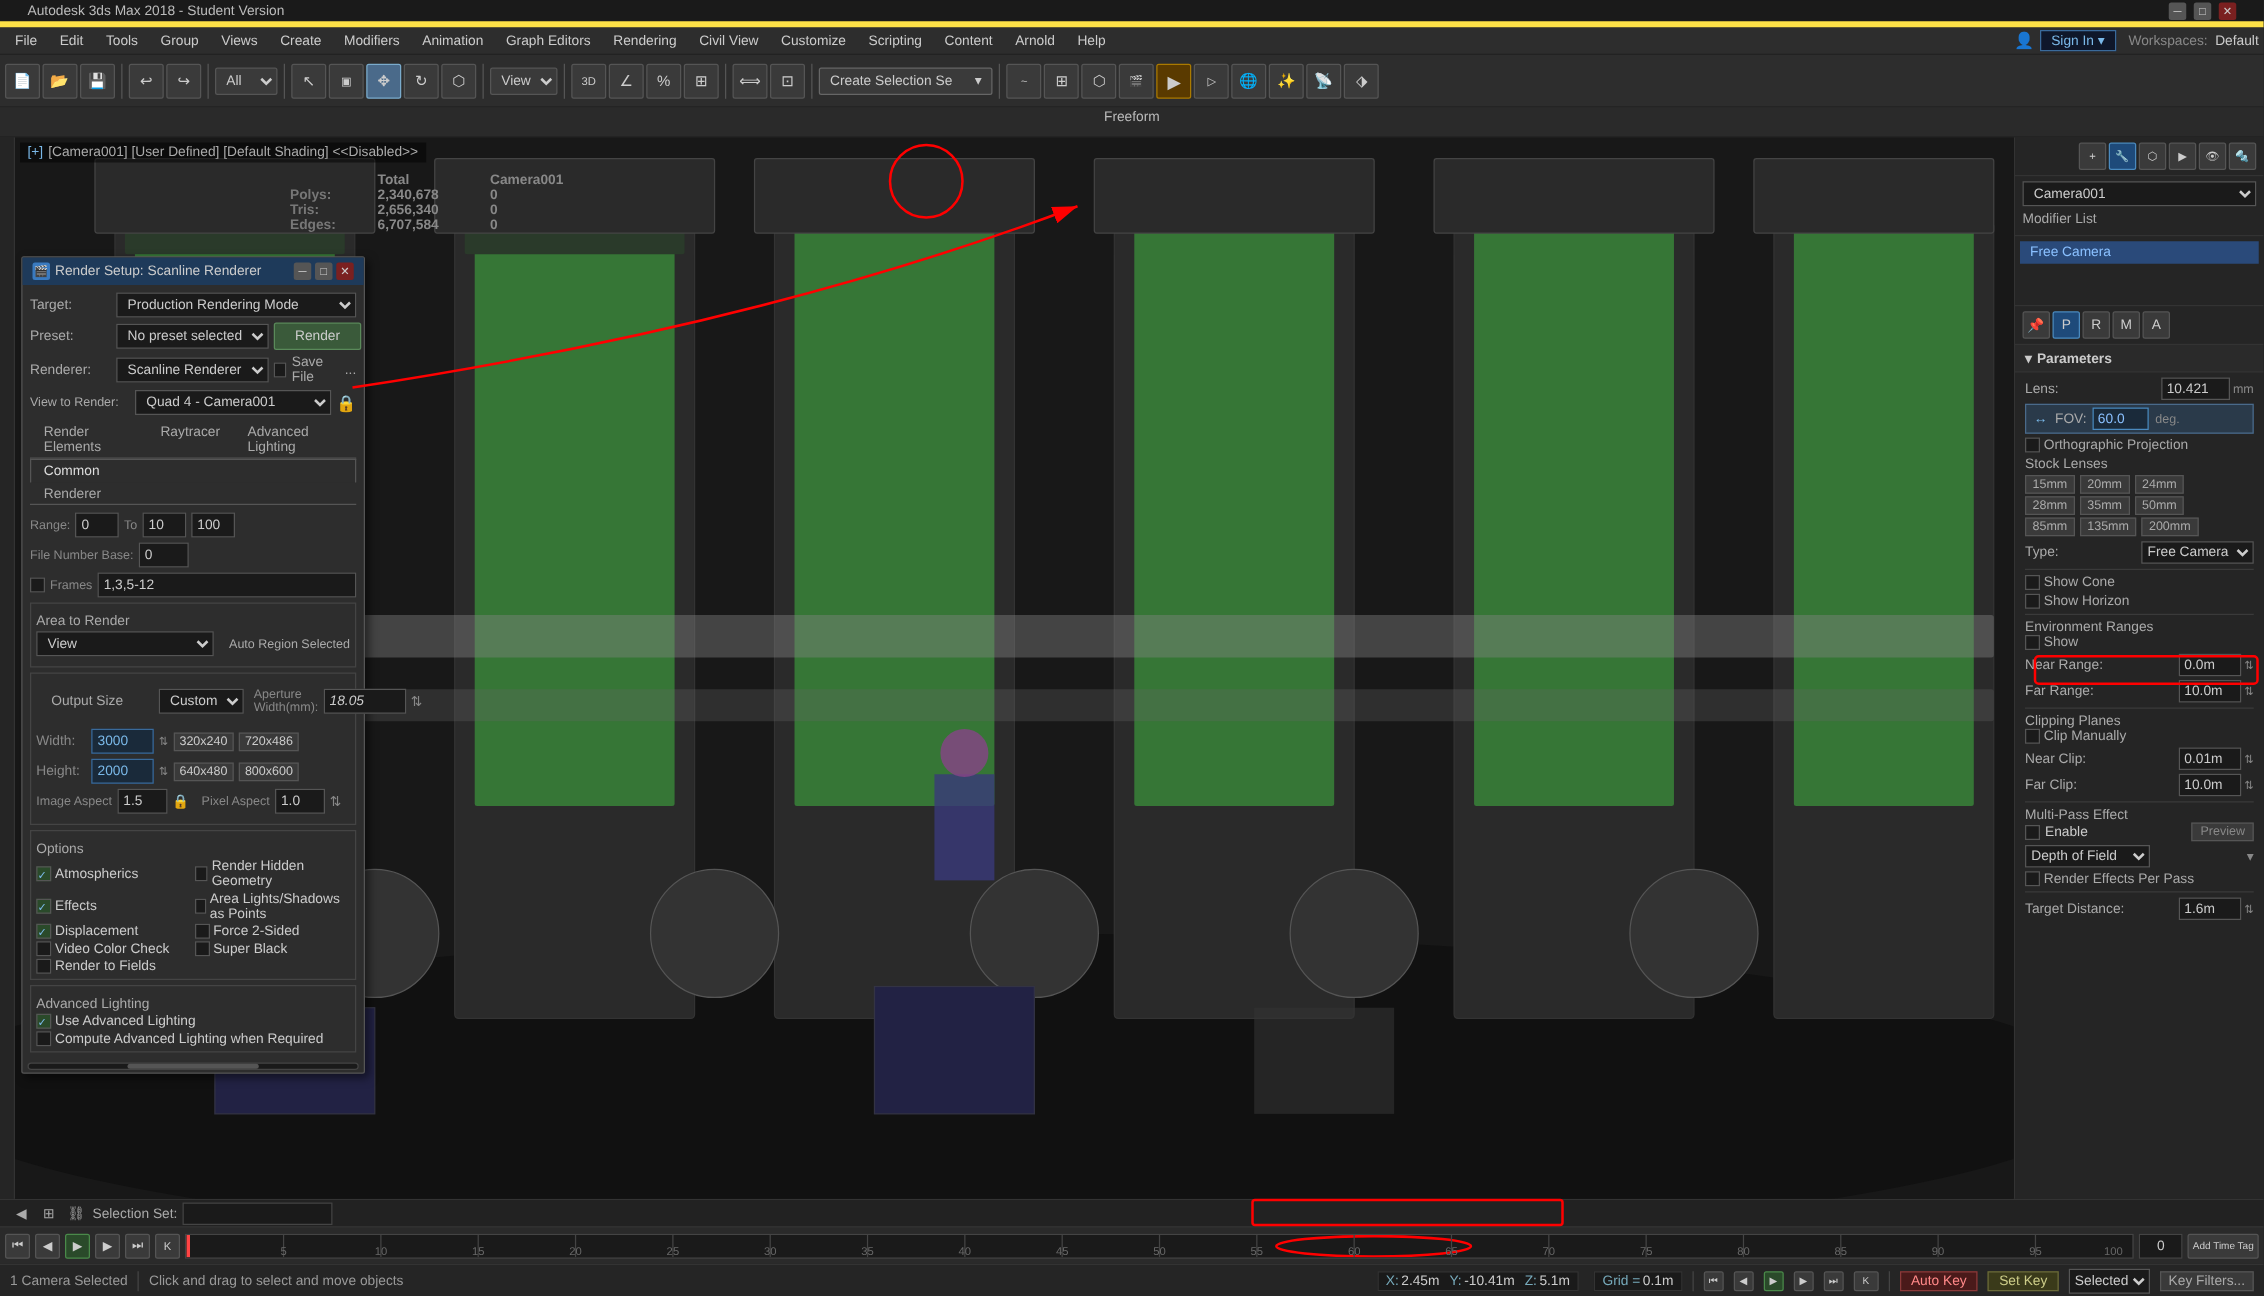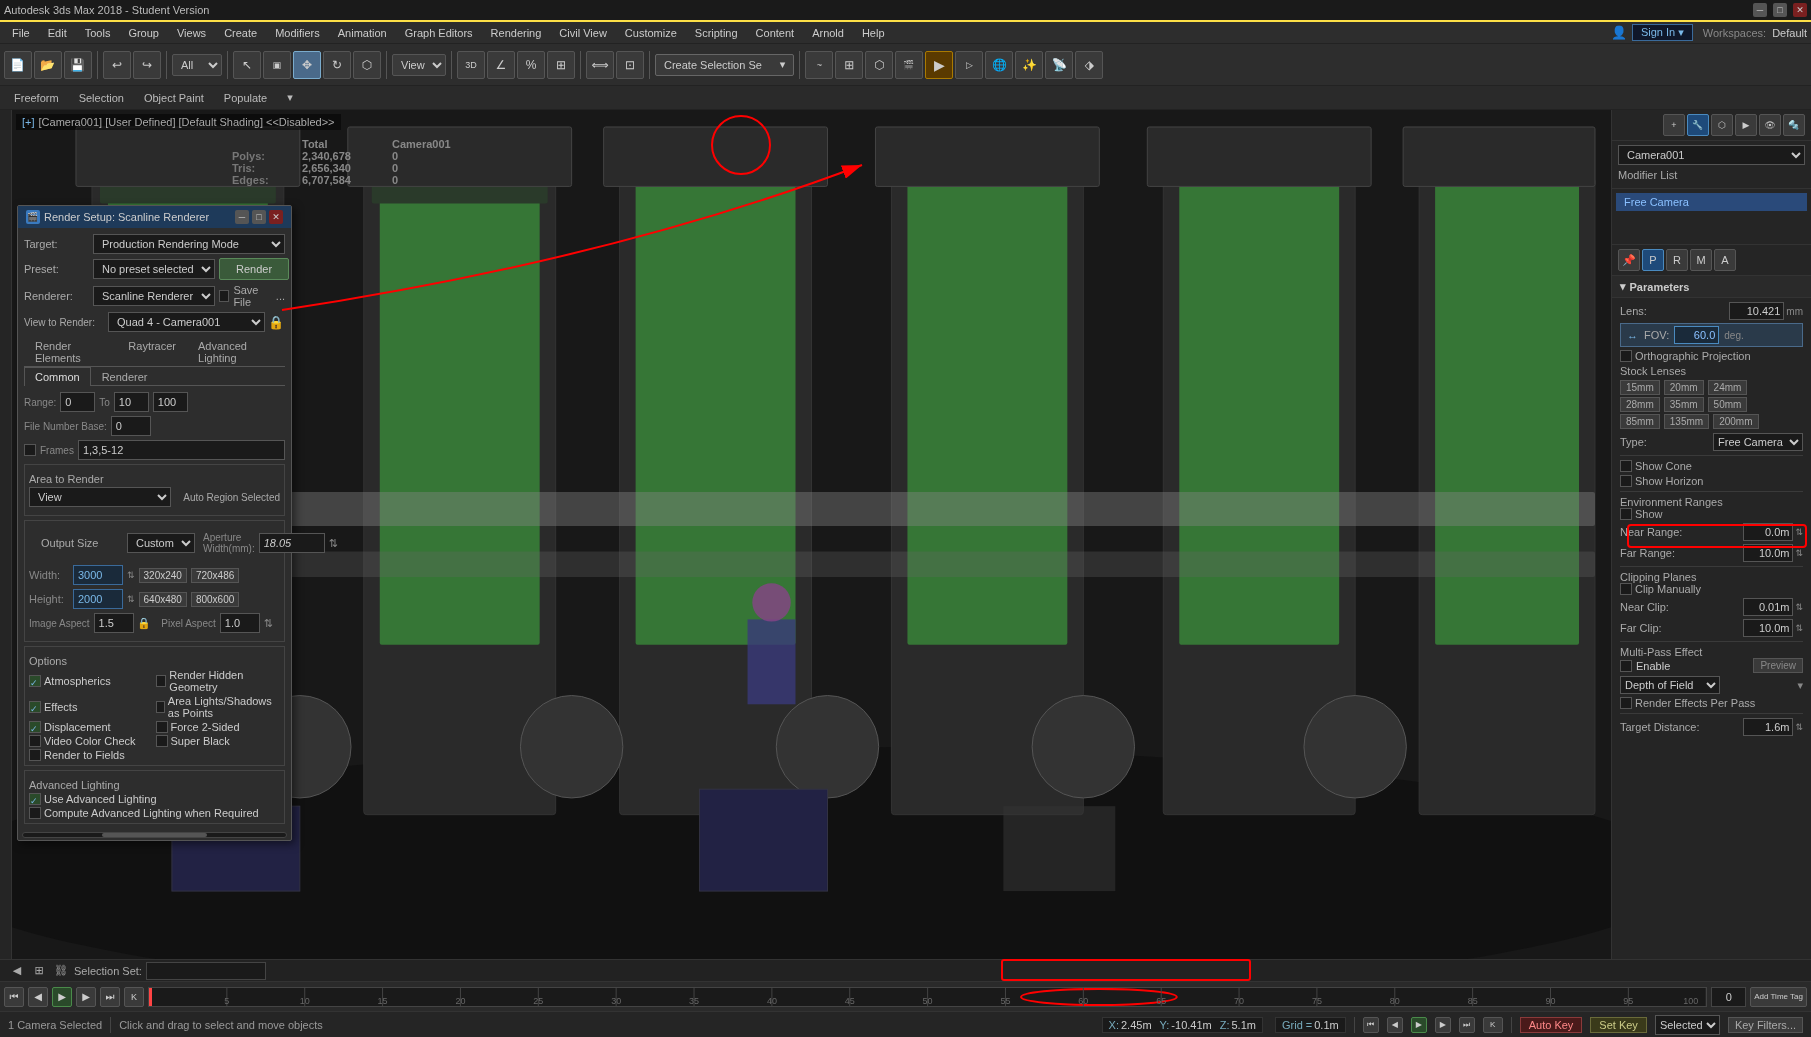--- a/index.html
+++ b/index.html
@@ -13,24 +13,24 @@
       height: 1037px;
       position: relative;
     }
 
     
     #title-bar {
       background: #1a1a1a;
       height: 22px;
       display: flex;
       align-items: center;
-      padding: 0 4px;
+      padding: 0 22px;
       font-size: 11px;
       color: #bbb;
-      border-bottom: 2px solid #fde047;
+      border-bottom: 5px solid #fde047;
     }
     #title-bar .title-text { flex: 1; }
     #title-bar .title-controls { display: flex; gap: 6px; }
     .title-btn {
       width: 14px; height: 14px;
       background: #555;
       border-radius: 2px;
       cursor: pointer;
       display: inline-flex; align-items: center; justify-content: center;
       font-size: 9px; color: #ccc;
@@ -103,20 +103,21 @@
 
     
     #subtoolbar {
       background: #2a2a2a;
       height: 24px;
       display: flex;
       align-items: center;
       padding: 0 8px;
       border-bottom: 1px solid #222;
       gap: 8px;
+      flex-direction: column;
     }
     .subtoolbar-item {
       color: #bbb;
       cursor: pointer;
       font-size: 11px;
       padding: 2px 6px;
     }
 
     
     #main-layout {
@@ -337,21 +338,20 @@
       gap: 2px;
     }
     .rp-spinbox {
       background: #1a1a1a;
       border: 1px solid #555;
       color: #ccc;
       font-size: 11px;
       padding: 1px 3px;
       height: 18px;
       width: 55px;
-      text-align: right;
     }
     .rp-unit { color: #888; font-size: 10px; }
     .rp-spinbox-highlight {
       background: #1a2a3a;
       border: 1px solid #4a8abf;
       color: #8ac0ff;
     }
     .rp-fov-row {
       display: flex;
       align-items: center;
@@ -777,21 +777,21 @@
             <option>Quad 4 - Camera001</option>
           </select>
           <span style="cursor:pointer;color:#888;font-size:13px;">🔒</span>
         </div>
 
         <div class="rs-tabs">
           <span class="rs-tab">Render Elements</span>
           <span class="rs-tab">Raytracer</span>
           <span class="rs-tab">Advanced Lighting</span>
         </div>
-        <div class="rs-tabs" style="margin-top:-6px;">
+        <div class="rs-tabs" style="margin-top:-6px;flex-direction:column;">
           <span class="rs-tab active">Common</span>
           <span class="rs-tab">Renderer</span>
         </div>
 
         <div class="rs-row" style="font-size:10px;color:#888;">
           <span>Range:</span>
           <input class="rs-spinbox" style="width: 35px;" value="0">
           <span style="color:#888">To</span>
           <input class="rs-spinbox" style="width: 35px;" value="10">
           <input class="rs-spinbox" style="width: 35px;" value="100">

